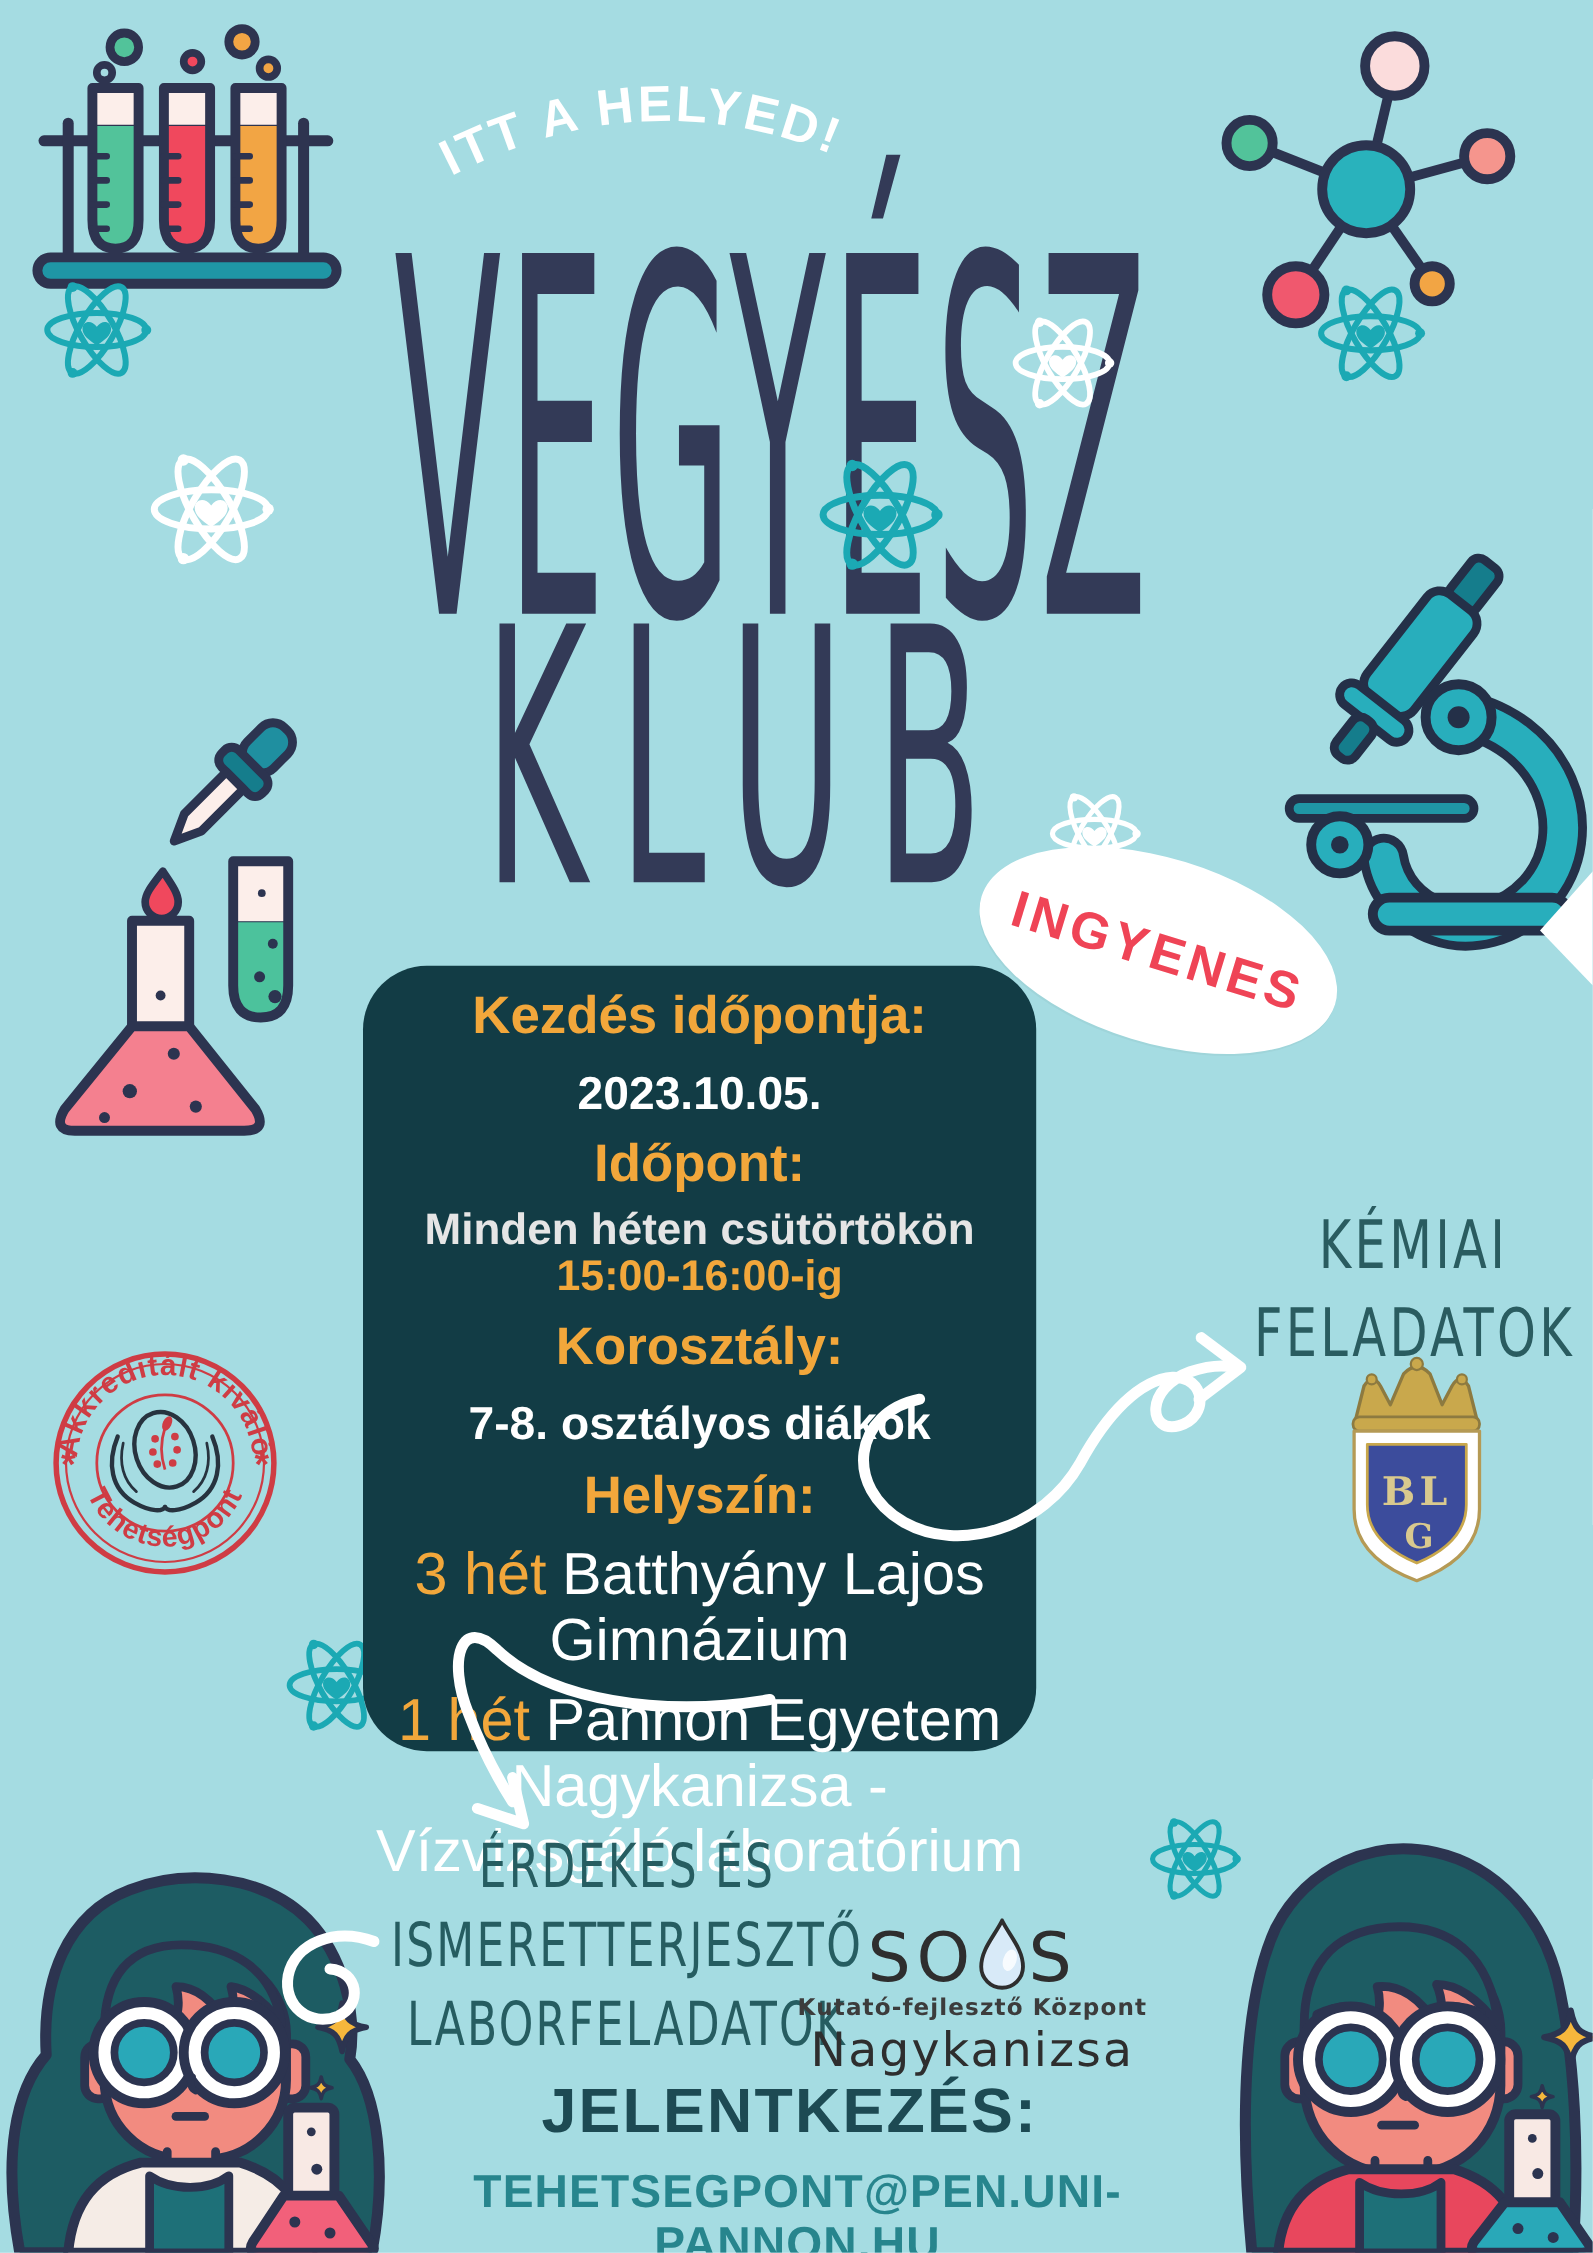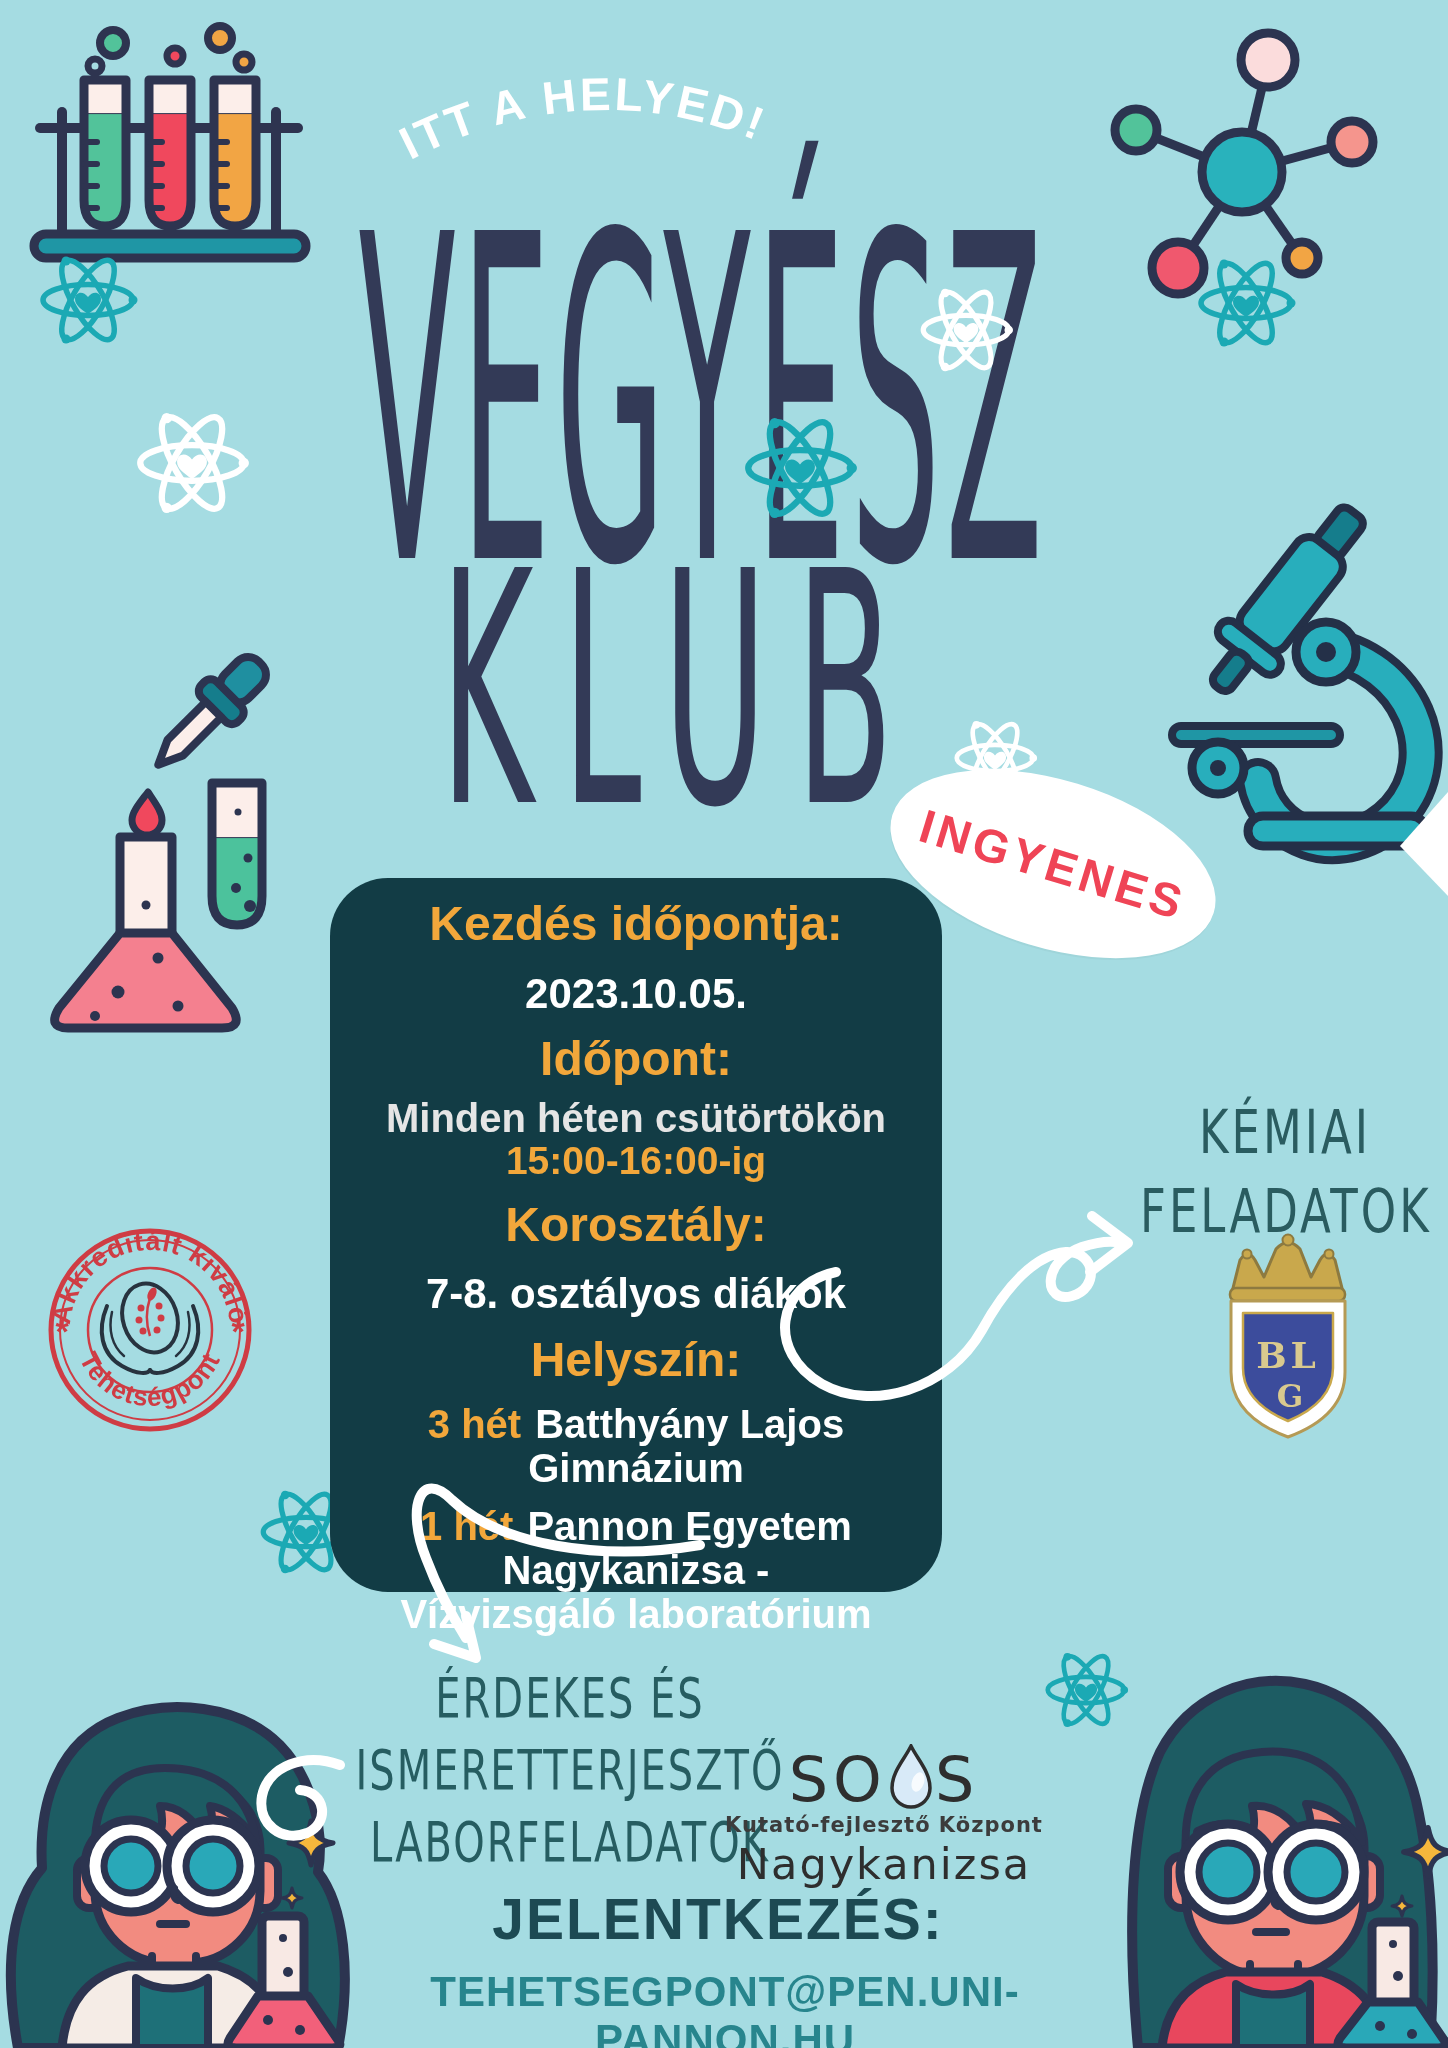--- a/index.html
+++ b/index.html
@@ -10,21 +10,21 @@
   .under{z-index:1}
   .over{z-index:4}
   
   .infobox{position:absolute;left:330px;top:878px;width:612px;height:714px;background:#123c45;
            border-radius:58px;text-align:center;z-index:2;color:#fff;}
   .ib-h{font-size:48px;font-weight:bold;color:#f2a73b;margin-top:16px;line-height:1.1;}
   .ib-h.first{margin-top:20px;}
   .ib-t{font-size:42px;font-weight:bold;color:#ffffff;margin-top:20px;line-height:1.1;}
   .ib-s{font-size:40px;font-weight:bold;color:#e5e5e5;margin-top:10px;line-height:1.1;}
   .ib-s2{font-size:39px;font-weight:bold;color:#f2a73b;line-height:1.1;}
-  .ib-loc{font-size:40px;font-weight:bold;color:#fff;margin-top:16px;line-height:1.1;}
+  .ib-loc{font-size:54px;font-weight:normal;color:#fff;margin-top:16px;line-height:1.1;}
   .ib-loc .wk{color:#f2a73b;margin-right:14px;}
   .ib-loc2{margin-top:14px;}
   
   .badge{position:absolute;left:885px;top:780px;width:336px;height:168px;background:#ffffff;
          border-radius:50%;transform:rotate(17deg);display:flex;align-items:center;justify-content:center;
          z-index:5;box-shadow:0 2px 0 rgba(0,0,0,0.03);}
   .badge span{color:#ef4456;font-weight:bold;font-size:47px;letter-spacing:4px;}
   
   .kemiai{position:absolute;left:1140px;top:1092px;width:290px;text-align:center;color:#2a5c60;
           font-family:"DejaVu Sans",sans-serif;font-size:45px;letter-spacing:3px;line-height:1.32;

